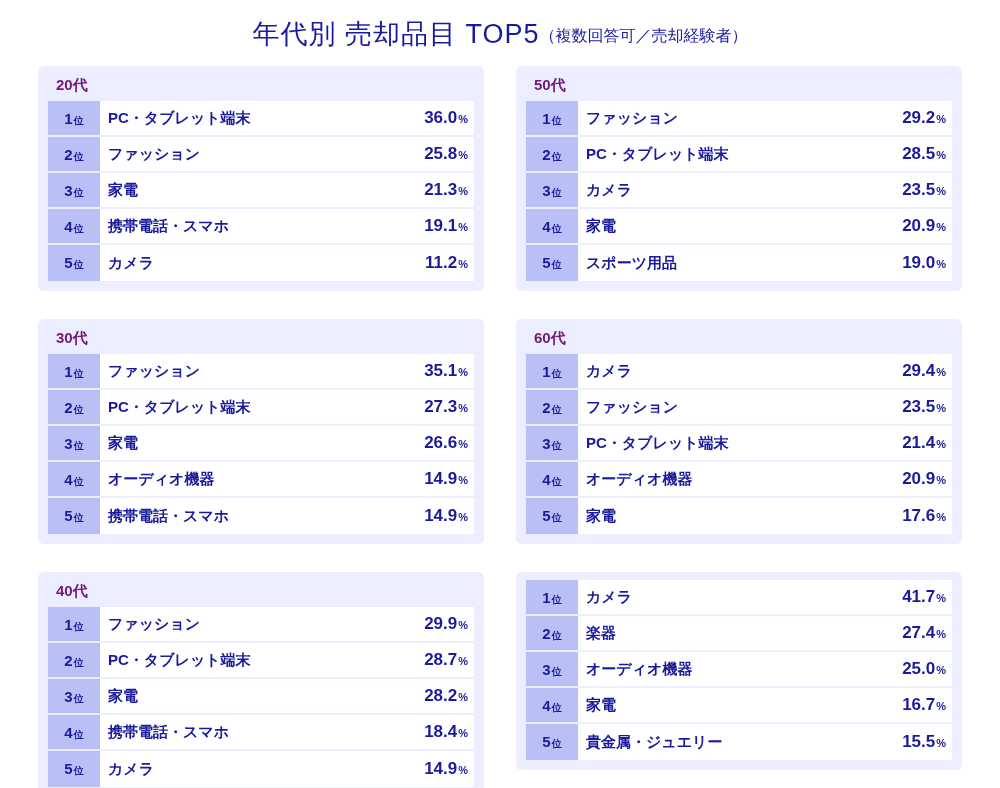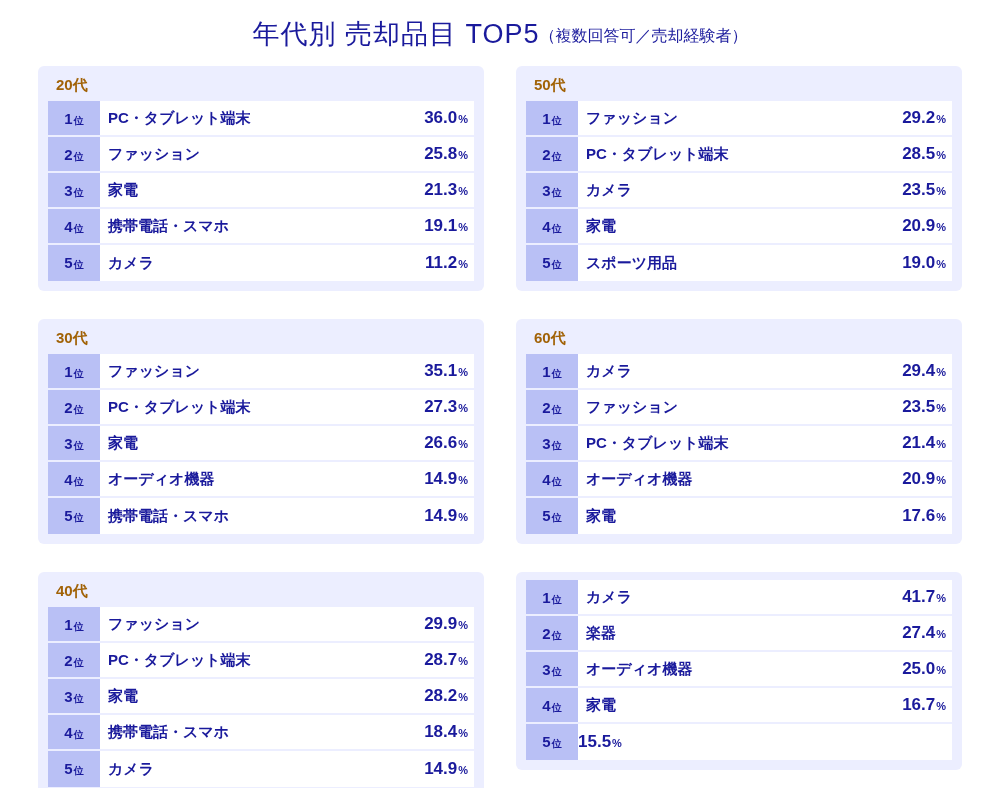--- a/index.html
+++ b/index.html
@@ -46,21 +46,21 @@
     gap: 28px;
   }
   .panel {
     background: #eceeff;
     border-radius: 6px;
     padding: 8px 10px 10px 10px;
   }
   .panel-title {
     font-size: 15px;
     font-weight: bold;
-    color: #a16207;
+    color: #701a75;
     padding: 2px 4px 6px 8px;
   }
   .rows { display: flex; flex-direction: column; }
   .row {
     display: flex;
     align-items: center;
     background: #ffffff;
     height: 36px;
     border-bottom: 2px solid #eceeff;
   }
@@ -458,20 +458,21 @@
               <div class="value">
                 <span class="v">16.7</span>
                 <span class="pct">%</span>
               </div>
             </div>
             <div class="row">
               <div class="rank">
                 <span class="num">5</span>
                 <span class="suffix">位</span>
               </div>
+              <div class="item">貴金属・ジュエリー</div>
               <div class="value">
                 <span class="v">15.5</span>
                 <span class="pct">%</span>
               </div>
             </div>
           </div>
         </div>
       </div>
   </div>
 

